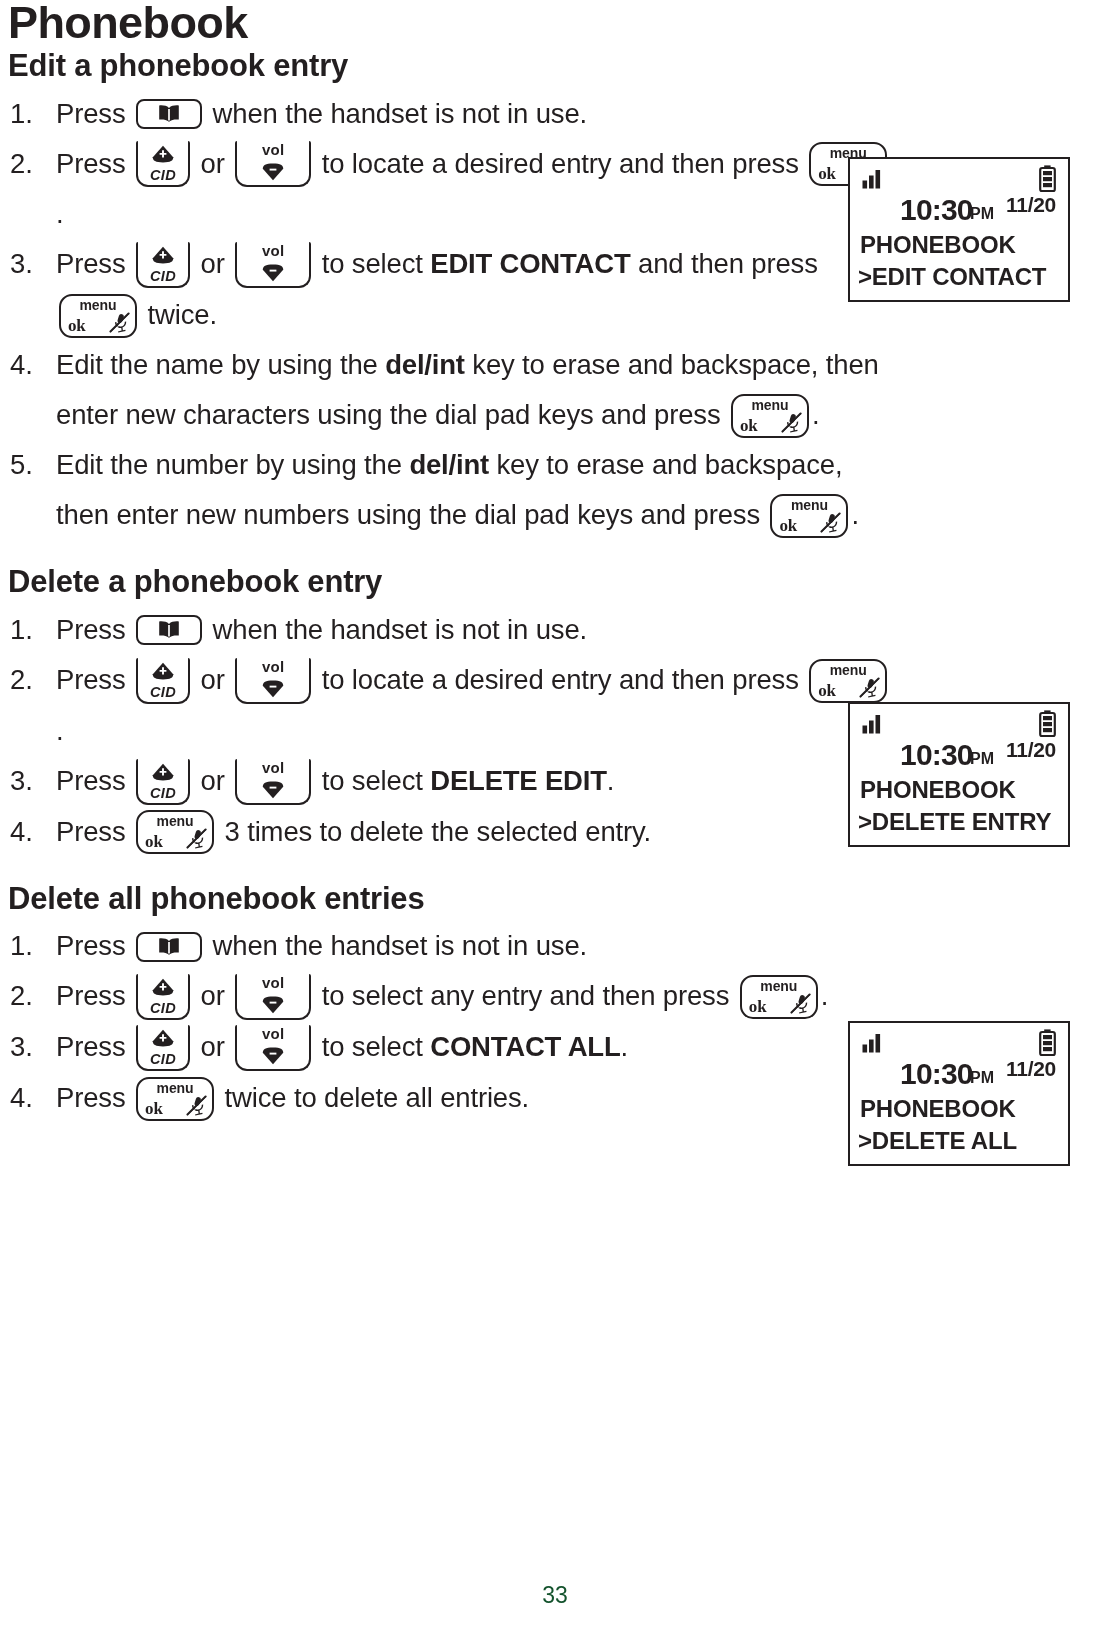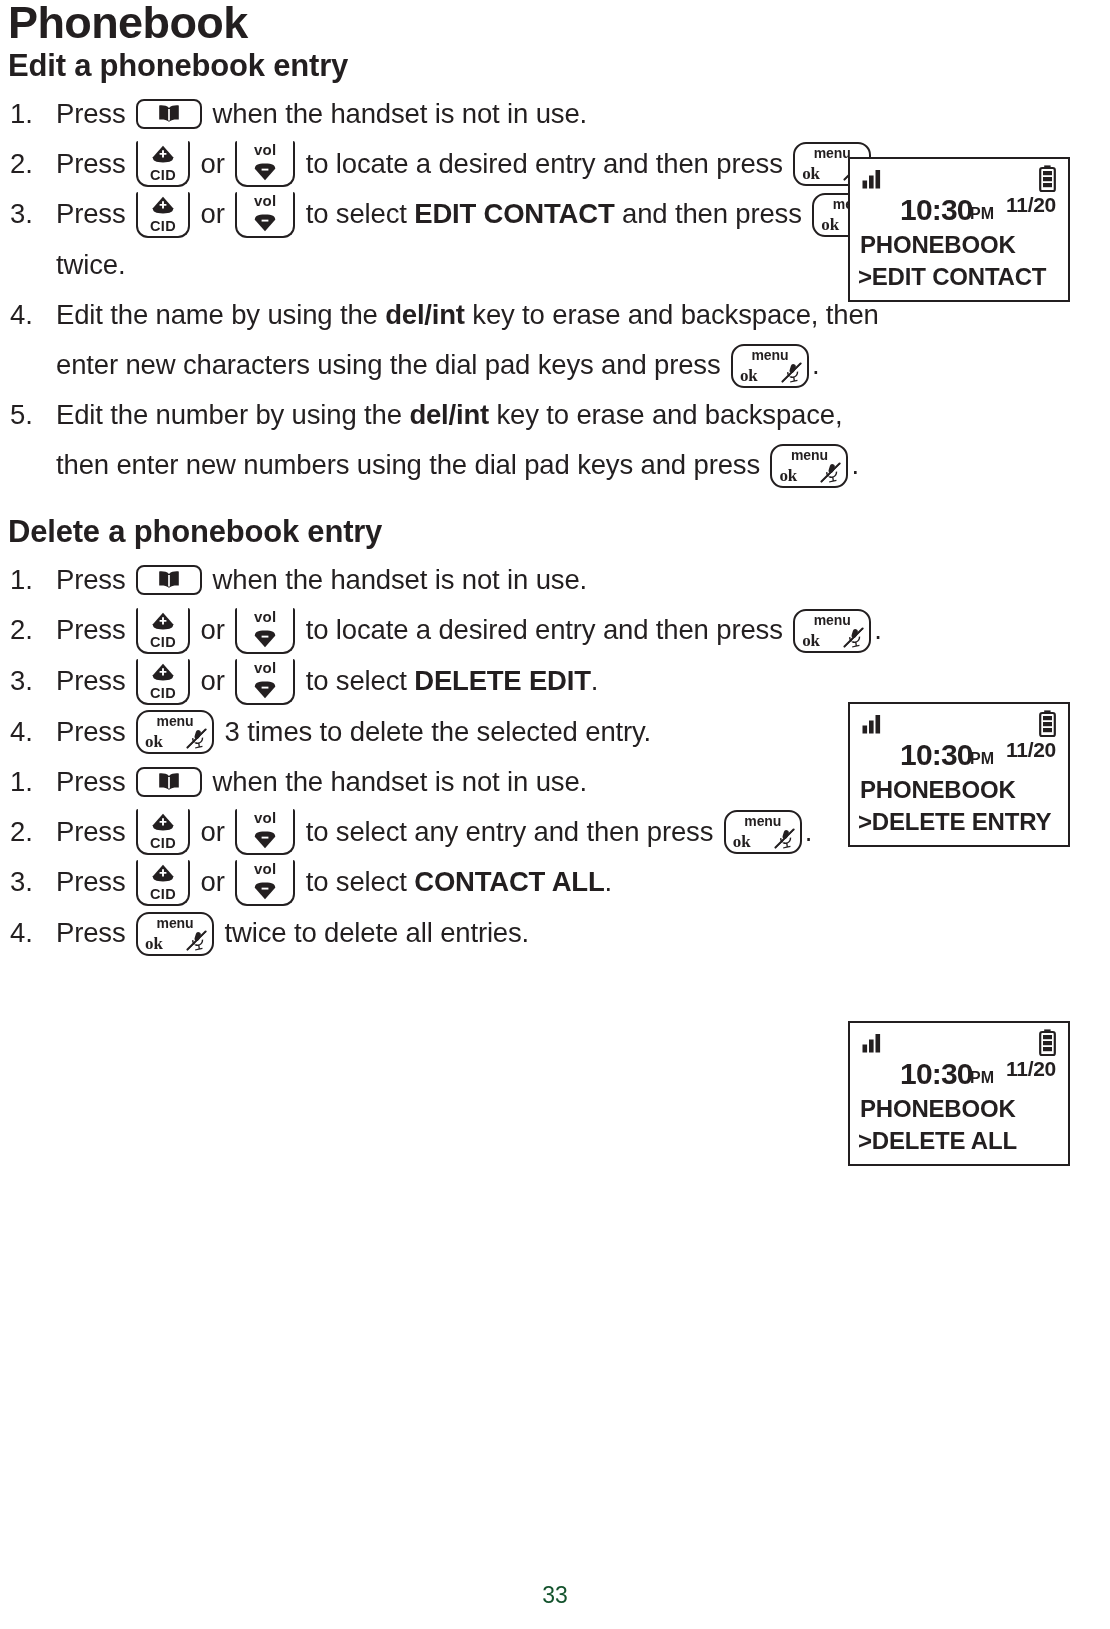--- a/index.html
+++ b/index.html
@@ -102,20 +102,21 @@
     height: 19px;
   }
 
   
   .key-cid {
     width: 54px;
     height: 46px;
     border-radius: 2px 2px 12px 12px;
     border-top: none;
     margin-bottom: 2px;
+    font-style: italic;
   }
   .key-cid .tri {
     position: absolute;
     left: 50%;
     top: 4px;
     transform: translateX(-50%);
     width: 22px;
     height: 18px;
   }
   .key-cid .lbl {
@@ -124,21 +125,21 @@
     right: 0;
     bottom: 2px;
     font-size: 14.5px;
     font-weight: bold;
     letter-spacing: 0.4px;
     line-height: 15px;
   }
 
   
   .key-vol {
-    width: 60px;
+    width: 76px;
     height: 46px;
     border-radius: 2px 2px 12px 12px;
     border-top: none;
     margin-bottom: 2px;
   }
   .key-vol .lbl {
     position: absolute;
     left: 0;
     right: 0;
     top: 1px;
@@ -367,20 +368,21 @@
                 </svg></span><span> to select </span><span class="bold">DELETE EDIT</span><span>.</span></span></li>
           <li class="narrow"><span class="num">4.</span><span class="step-text"><span>Press </span><span class="key key-menu"><span class="l1">menu</span><span class="l2">ok</span><svg class="mute" viewBox="0 0 21 21" xmlns="http://www.w3.org/2000/svg">
                   <g fill="#231f20">
                     <rect x="9.2" y="2.0" width="5.0" height="9.0" rx="2.5" transform="rotate(18 11.7 6.5)"></rect>
                     <path d="M6.0 10.2 C6.0 14.0 9.0 16.4 12.2 15.9 L12.6 18.6 L9.0 19.4 L9.3 20.6 L16.6 19.0 L16.3 17.8 L13.9 18.3 L13.5 15.5 C16.0 14.5 17.4 12.4 17.2 9.6 L15.8 9.8 C16.0 13.2 13.2 15.2 10.4 14.3 C8.6 13.7 7.4 12.1 7.4 10.0 Z"></path>
                   </g>
                   <path d="M1.5 19.6 L19.6 1.6" stroke="#231f20" stroke-width="2.1" fill="none" stroke-linecap="round"></path>
                   <path d="M2.8 20.6 L20.8 2.6" stroke="#ffffff" stroke-width="0.9" fill="none"></path>
                 </svg></span><span> 3 times to delete the selected entry.</span></span></li>
         </ol>
+        <h2 class="section-title spaced">Delete all phonebook entries</h2>
         <ol class="steps">
           <li class="narrow"><span class="num">1.</span><span class="step-text"><span>Press </span><span class="key key-phonebook"><svg class="book" viewBox="0 0 26 19" xmlns="http://www.w3.org/2000/svg">
                   <path d="M13 3.4 C10.6 1.1 7.3 0.6 3.2 0.9 L3.2 15.0 C7.0 14.7 10.4 15.1 13 17.2 C15.6 15.1 19.0 14.7 22.8 15.0 L22.8 0.9 C18.7 0.6 15.4 1.1 13 3.4 Z" fill="#231f20"></path>
                   <path d="M13 4.6 L13 16.0" stroke="#ffffff" stroke-width="1.7" fill="none"></path>
                 </svg></span><span> when the handset is not in use.</span></span></li>
           <li class="narrow"><span class="num">2.</span><span class="step-text"><span>Press </span><span class="key key-cid"><svg class="tri" viewBox="0 0 22 18" xmlns="http://www.w3.org/2000/svg">
                   <path d="M11 0.8 L21.2 12.2 C21.2 15.6 18.6 17.4 11 17.4 C3.4 17.4 0.8 15.6 0.8 12.2 Z" fill="#231f20"></path>
                   <path d="M11 5.2 L11 12.6 M7.6 8.9 L14.4 8.9" stroke="#ffffff" stroke-width="1.9" fill="none" stroke-linecap="butt"></path>
                 </svg><span class="lbl">CID</span></span><span> or </span><span class="key key-vol"><span class="lbl">vol</span><svg class="tri" viewBox="0 0 22 18" xmlns="http://www.w3.org/2000/svg">
                   <path d="M11 17.2 L0.8 5.8 C0.8 2.4 3.4 0.6 11 0.6 C18.6 0.6 21.2 2.4 21.2 5.8 Z" fill="#231f20"></path>

